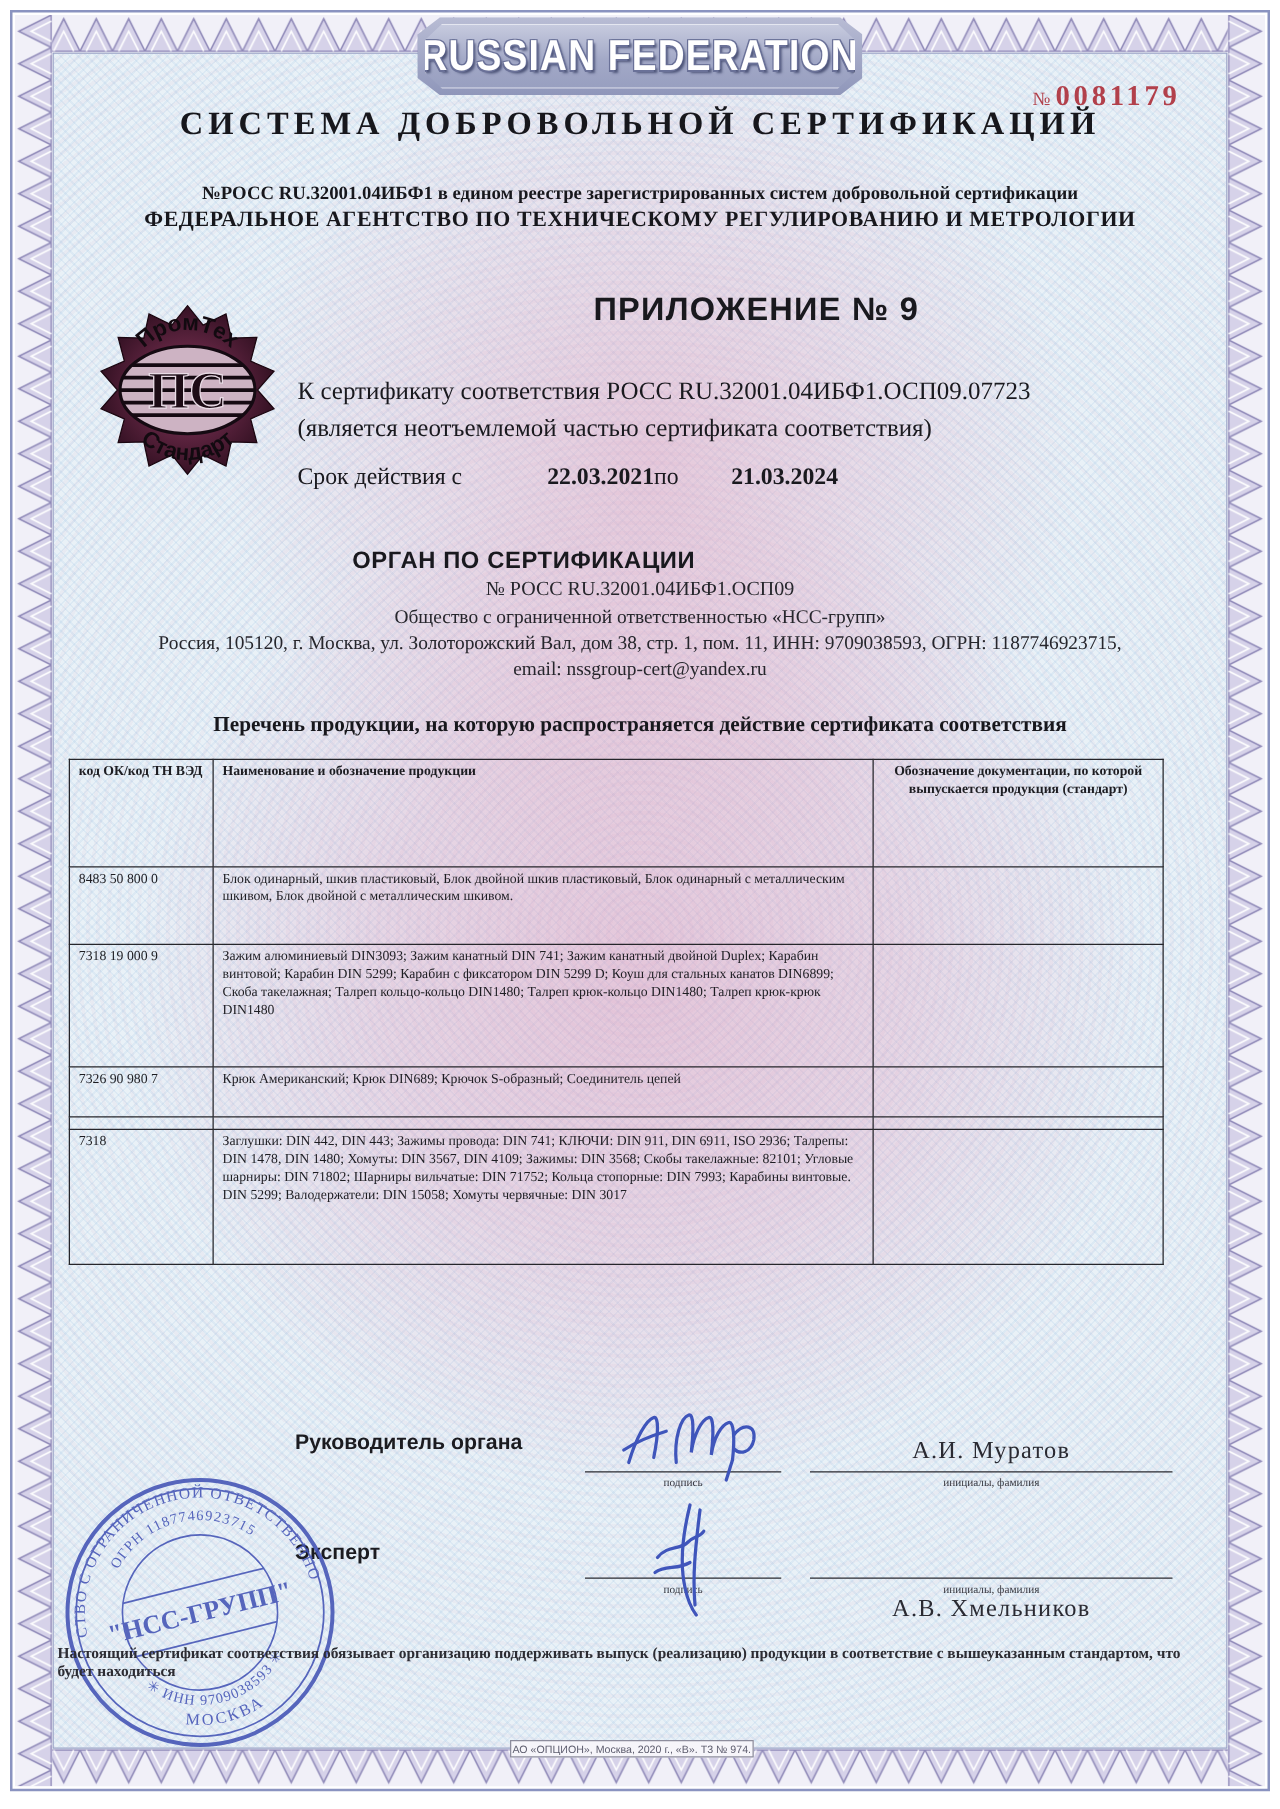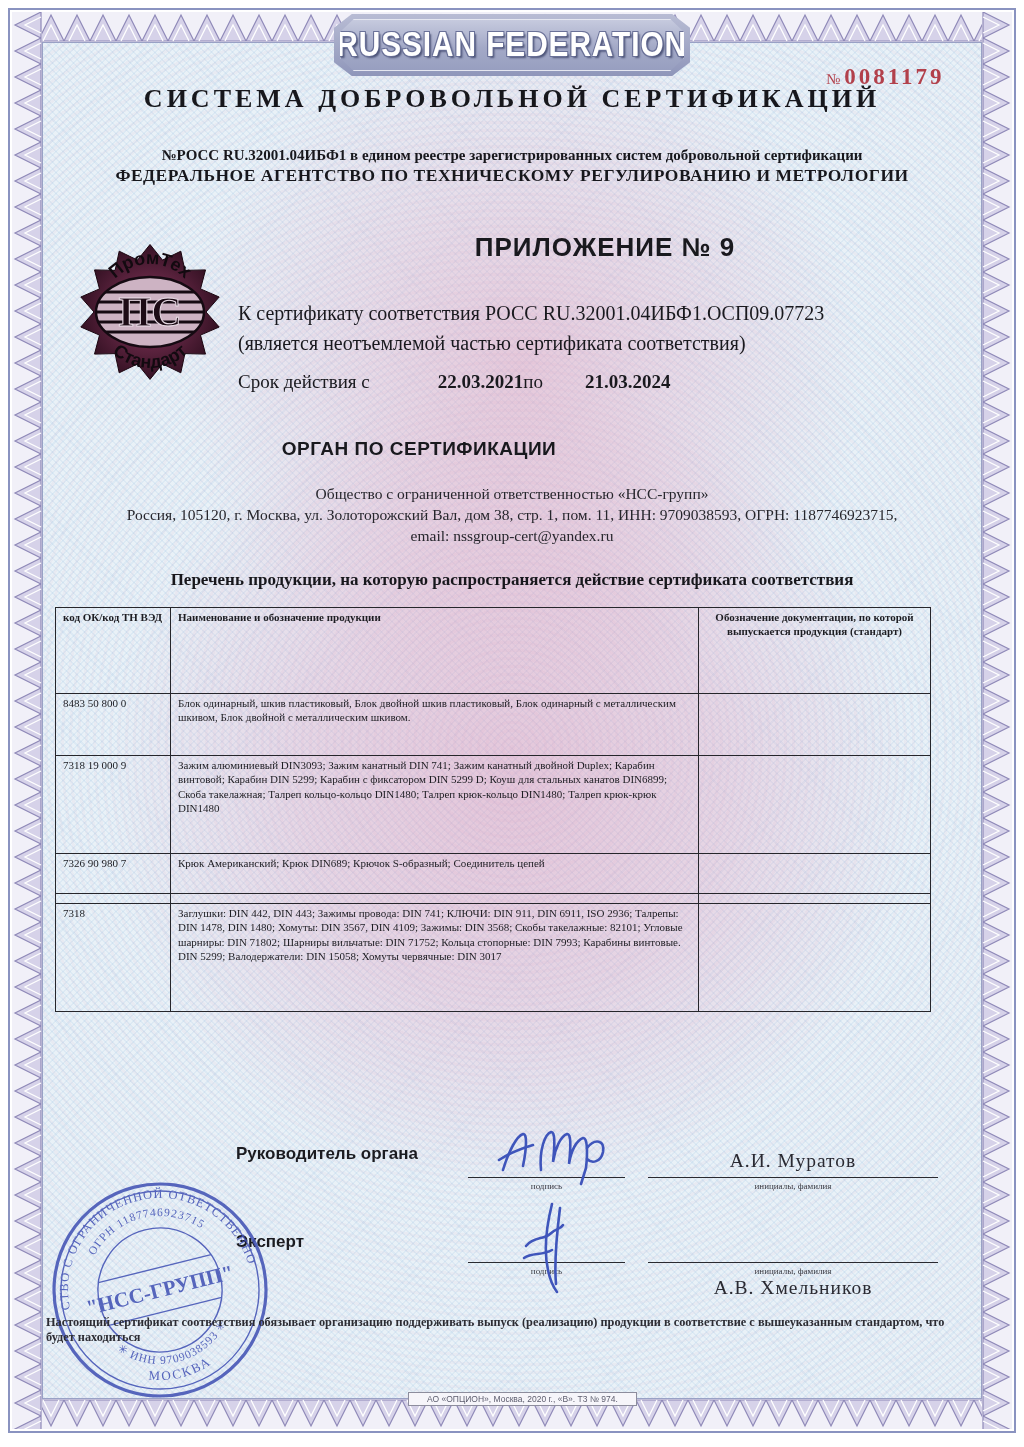--- a/index.html
+++ b/index.html
@@ -113,21 +113,21 @@
   
   .stamp{position:absolute;left:45px;top:1175px;width:230px;height:230px;z-index:2;
     transform:rotate(-14deg);opacity:0.88;}
   .logo{position:absolute;left:75px;top:236px;width:150px;height:150px;z-index:2;}
   
   .footer-line{position:absolute;left:46px;width:920px;text-align:left;z-index:2;
     font-size:12.3px;font-weight:bold;color:#2c2c33;}
   .f1{top:1315px;}
   .f2{top:1336px;}
   .print-box{position:absolute;left:408px;top:1392px;z-index:4;background:#f6f5fa;border:1px solid #8d8d9d;
-    font-family:"Liberation Sans", sans-serif;font-size:8.5px;color:#5d5d6e;padding:1px 18px;white-space:nowrap;}
+    font-family:"Liberation Sans", sans-serif;font-size:8.5px;color:#5d5d6e;padding:1px 1px;white-space:nowrap;}
 </style>
 </head>
 <body>
 
 <div class="page">
 
   <svg width="0" height="0" style="position:absolute">
     <defs>
       <pattern id="zzTop" width="26" height="30" patternUnits="userSpaceOnUse">
         <rect width="26" height="30" fill="#f1f0f8"></rect>
@@ -225,20 +225,21 @@
     <text x="75" y="90" text-anchor="middle" font-family="Liberation Serif, serif" font-size="42" font-weight="bold" fill="#1d0c16" stroke="#e9dce6" stroke-width="1">ПС</text>
     <text font-family="Liberation Sans, sans-serif" font-size="18" font-weight="bold" fill="#120a10">
       <textPath href="#logoTopArc" startOffset="50%" text-anchor="middle">ПромТех</textPath>
     </text>
     <text font-family="Liberation Sans, sans-serif" font-size="18" font-weight="bold" fill="#120a10">
       <textPath href="#logoBotArc" startOffset="50%" text-anchor="middle">Стандарт</textPath>
     </text>
   </svg>
 
   <div class="org-heading">ОРГАН ПО СЕРТИФИКАЦИИ</div>
+  <div class="org-number">№ РОСС RU.32001.04ИБФ1.ОСП09</div>
   <div class="org-name">Общество с ограниченной ответственностью «НСС-групп»</div>
   <div class="org-address">Россия, 105120, г. Москва, ул. Золоторожский Вал, дом 38, стр. 1, пом. 11, ИНН: 9709038593, ОГРН: 1187746923715,</div>
   <div class="org-email">email: nssgroup-cert@yandex.ru</div>
   <div class="products-heading">Перечень продукции, на которую распространяется действие сертификата соответствия</div>
 
   <table class="prod-table">
     <colgroup>
         <col class="col-code">
         <col class="col-name">
         <col class="col-doc">

